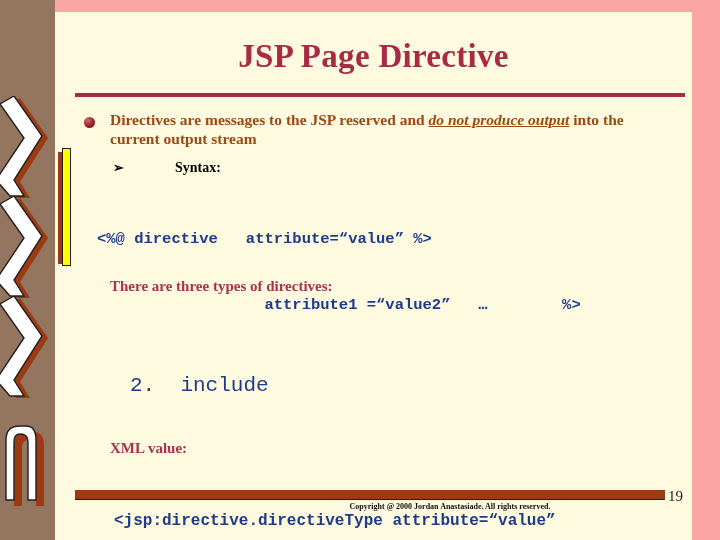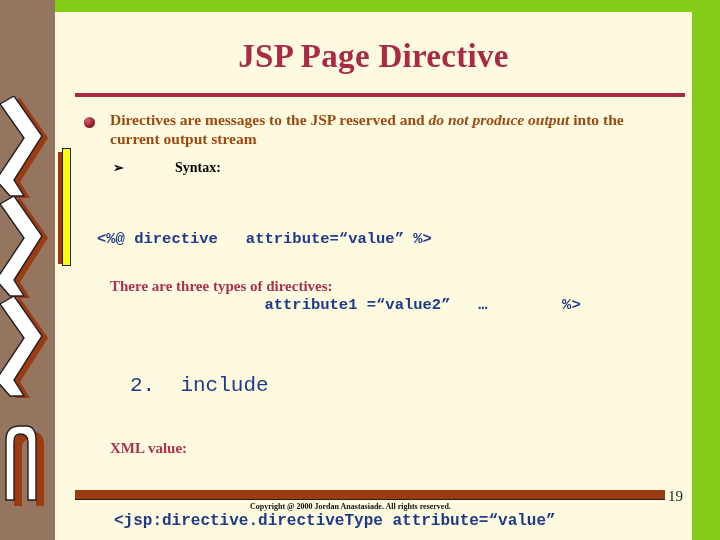--- a/index.html
+++ b/index.html
@@ -5,21 +5,21 @@
   html, body {
     margin: 0;
     padding: 0;
     background: #ffffff;
   }
   #slide {
     position: relative;
     width: 720px;
     height: 540px;
     overflow: hidden;
-    background: #84cc16;
+    background: #fca5a5;
     font-family: "Liberation Serif", serif;
   }
 
   
   .left-band {
     position: absolute;
     left: 0; top: 0;
     width: 55px; height: 540px;
     background: #937560;
   }
@@ -112,20 +112,21 @@
   .bullet-text {
     display: block;
     margin-left: 26px;
     font-size: 15.5px;
     font-weight: bold;
     color: #9c4a14;
     line-height: 19px;
   }
   .bullet-text .em {
     font-style: italic;
+    text-decoration: underline;
   }
 
   .syntax-row {
     position: absolute;
     left: 113px;
     top: 160px;
     width: 420px;
     color: #000000;
     font-size: 14px;
     font-weight: bold;
@@ -199,21 +200,21 @@
     background: #9c3a12;
     border-bottom: 1px solid #231f20;
     box-sizing: border-box;
     z-index: 6;
   }
   .copyright {
     position: absolute;
     left: 250px;
     top: 502px;
     width: 400px;
-    text-align: left;
+    text-align: center;
     font-size: 8px;
     font-weight: bold;
     color: #111111;
     font-family: "Liberation Serif", serif;
   }
   .slide-number {
     position: absolute;
     left: 668px;
     top: 488px;
     font-size: 15px;

